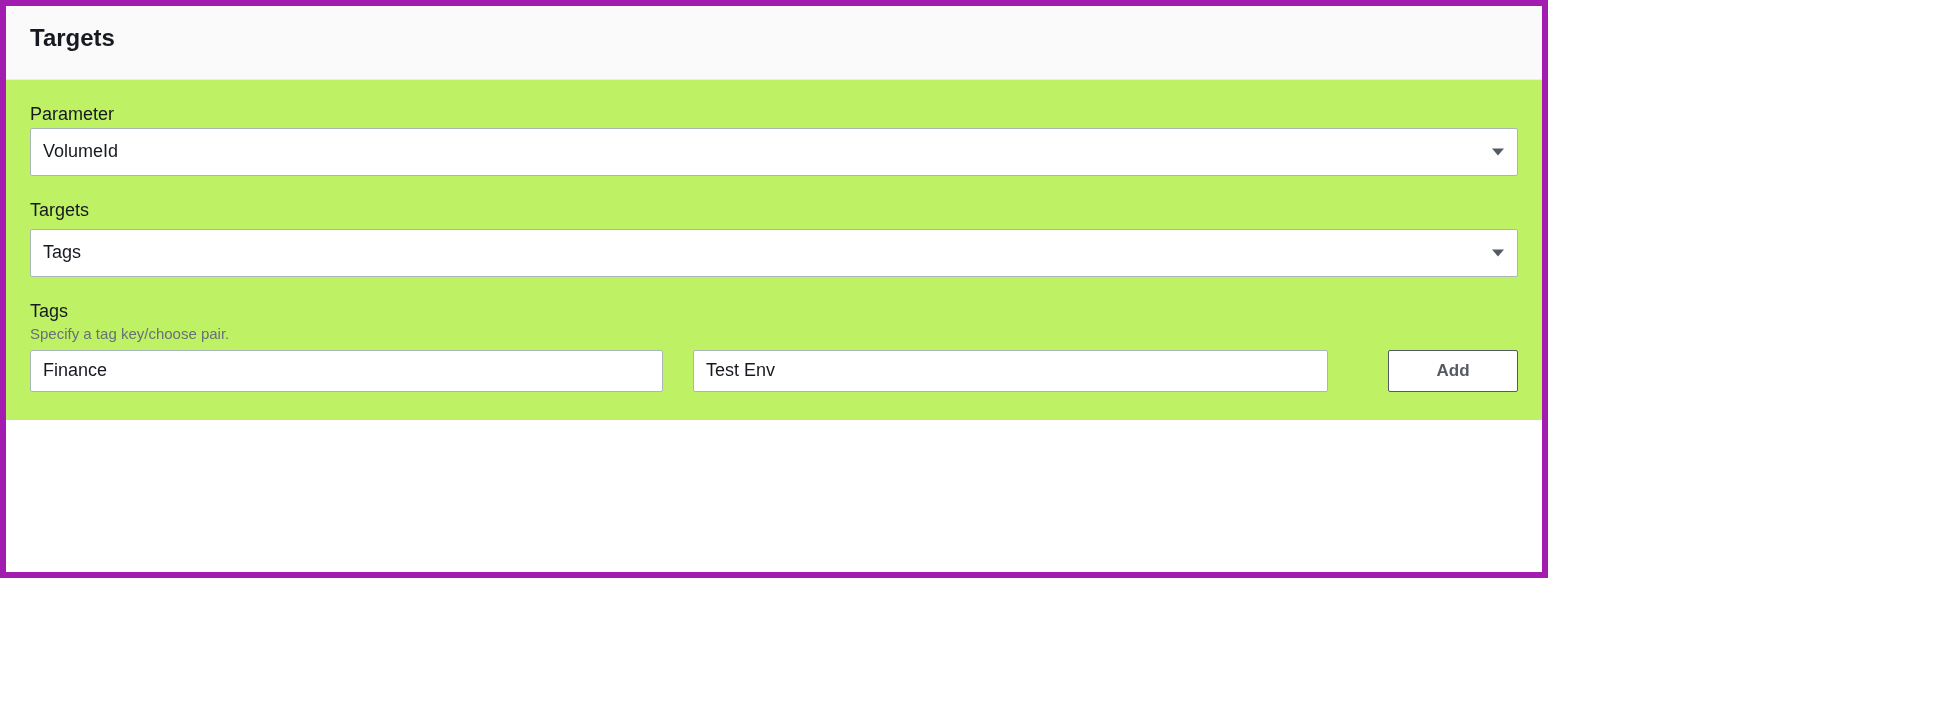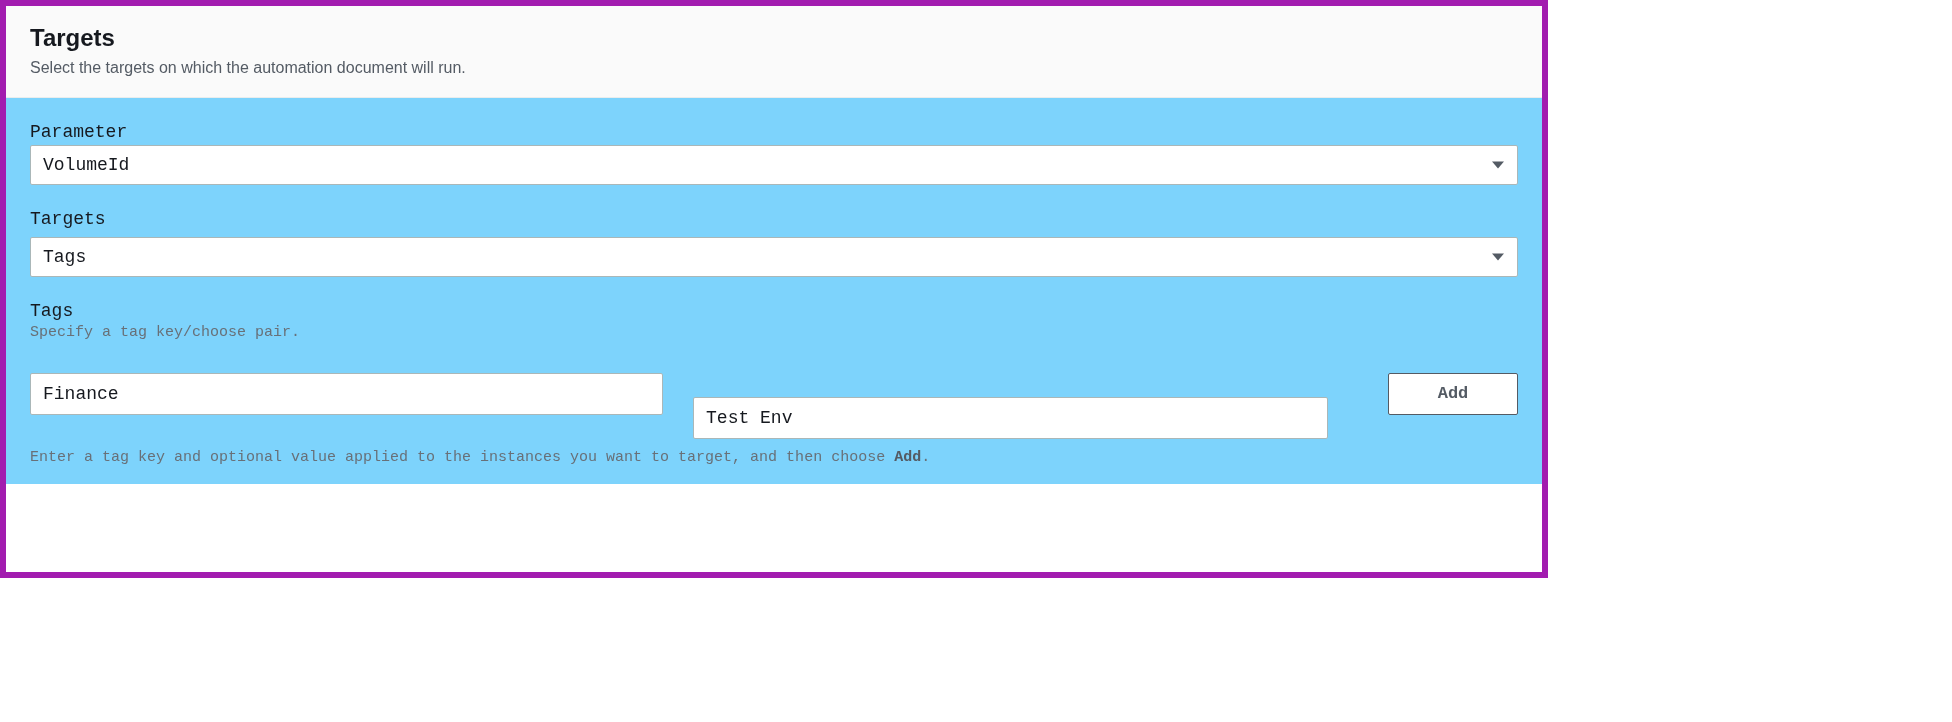--- a/index.html
+++ b/index.html
@@ -29,23 +29,22 @@
       line-height: 1.2;
       margin-bottom: 6px;
       color: #16191f;
     }
     .panel-subtitle {
       font-size: 16px;
       color: #545b64;
       font-weight: 400;
     }
     .panel-body {
-      background: #7dd3fc;
+      background: #bef264;
       padding: 24px 24px 18px 24px;
-      font-family: Liberation Mono, monospace;
     }
     .field-group {
       margin-bottom: 24px;
     }
     .field-group:last-child {
       margin-bottom: 0;
     }
     .field-label {
       font-size: 18px;
       font-weight: 400;
@@ -56,21 +55,21 @@
       font-size: 15px;
       color: #687078;
       margin-bottom: 8px;
     }
     .select-wrapper {
       position: relative;
       width: 100%;
     }
     .select-display {
       width: 100%;
-      height: 40px;
+      height: 48px;
       border: 1px solid #aab7b8;
       border-radius: 2px;
       background: #ffffff;
       padding: 0 36px 0 12px;
       font-size: 18px;
       color: #16191f;
       display: flex;
       align-items: center;
       cursor: pointer;
       font-family: inherit;
@@ -102,21 +101,20 @@
       color: #16191f;
       padding: 16px 12px;
       font-family: inherit;
       outline: none;
     }
     .input-key {
       width: 652px;
     }
     .input-value {
       width: 654px;
-      margin-top: 48px;
     }
     .flex-spacer {
       flex: 1;
     }
     .add-button {
       height: 42px;
       min-width: 130px;
       border: 1px solid #545b64;
       border-radius: 2px;
       background: #ffffff;
@@ -135,21 +133,20 @@
       font-weight: 700;
       color: #545b64;
     }
   </style>
 </head>
 <body>
 
 <div class="panel">
   <div class="panel-header">
     <h2 class="panel-title">Targets</h2>
-    <div class="panel-subtitle">Select the targets on which the automation document will run.</div>
   </div>
 
   <div class="panel-body">
 
     <div class="field-group">
       <div class="field-label">Parameter</div>
       <div class="select-wrapper">
         <button type="button" class="select-display">
           <span>VolumeId</span>
         </button>
@@ -169,19 +166,16 @@
 
     <div class="field-group">
       <div class="field-label">Tags</div>
       <div class="field-hint">Specify a tag key/choose pair.</div>
       <div class="tags-row">
         <input type="text" class="text-input input-key" value="Finance" style="">
         <input type="text" class="text-input input-value" value="Test Env" style="">
         <div class="flex-spacer"></div>
         <button type="button" class="add-button">Add</button>
       </div>
-      <div class="help-text">
-        <span>Enter a tag key and optional value applied to the instances you want to target, and then choose </span><b>Add</b><span>.</span>
-      </div>
     </div>
 
   </div>
 </div>
 
 </body></html>

